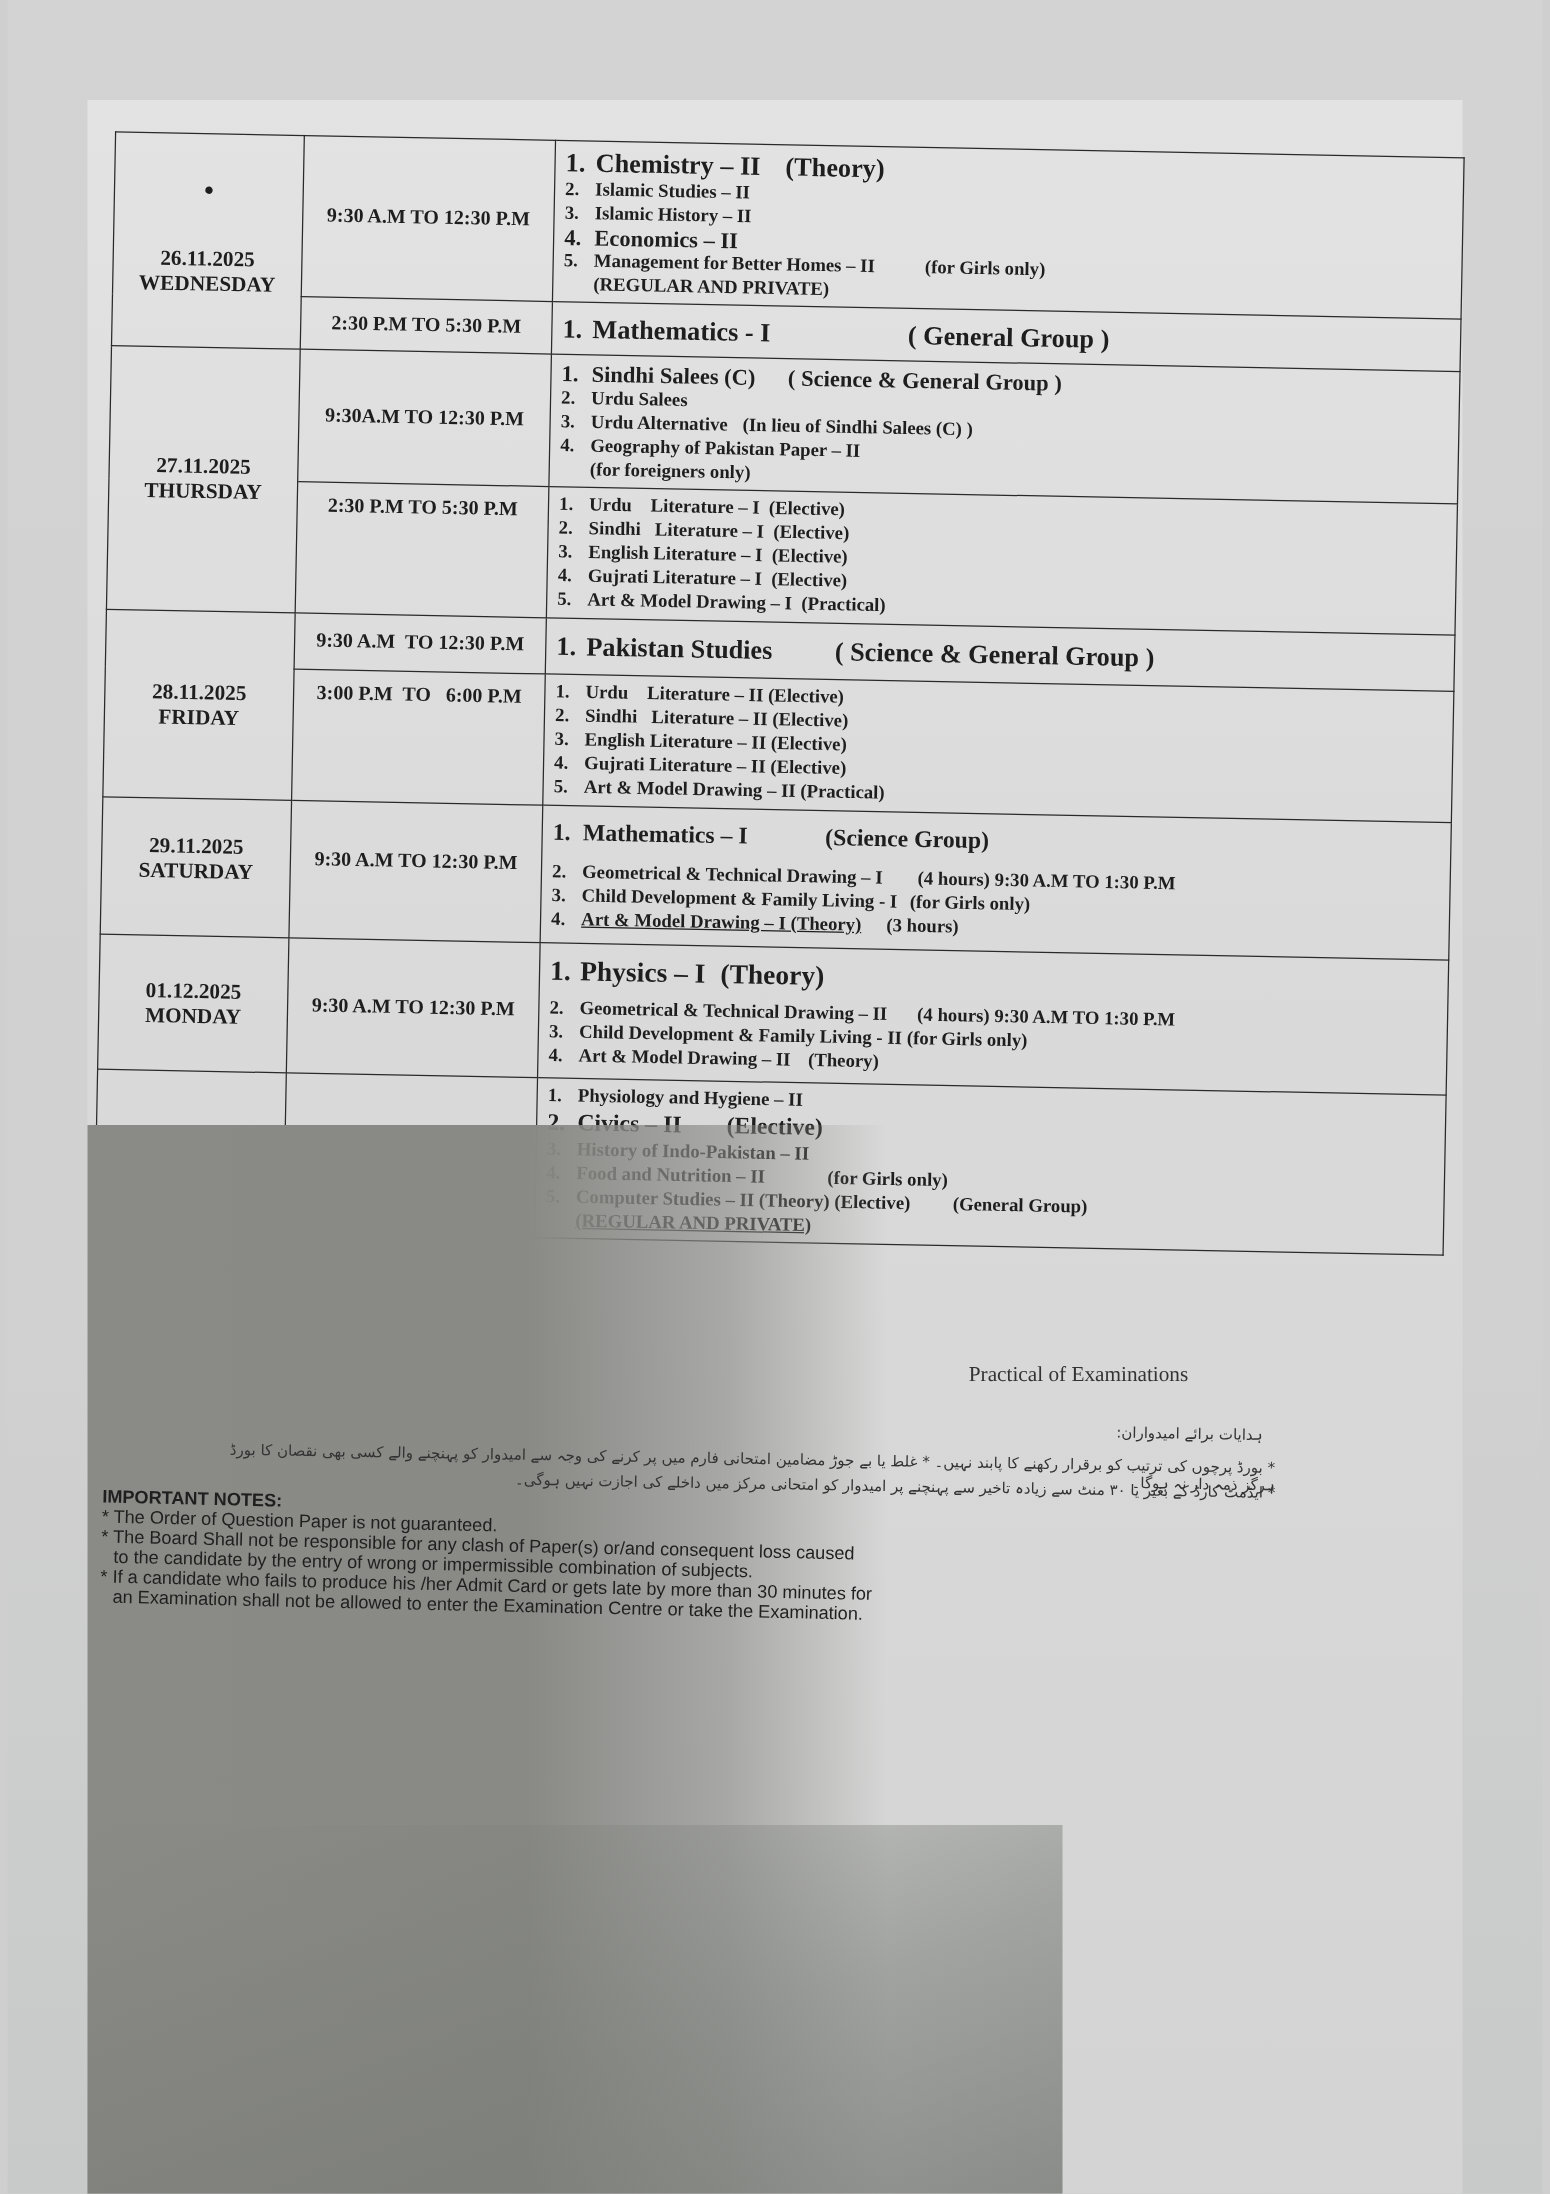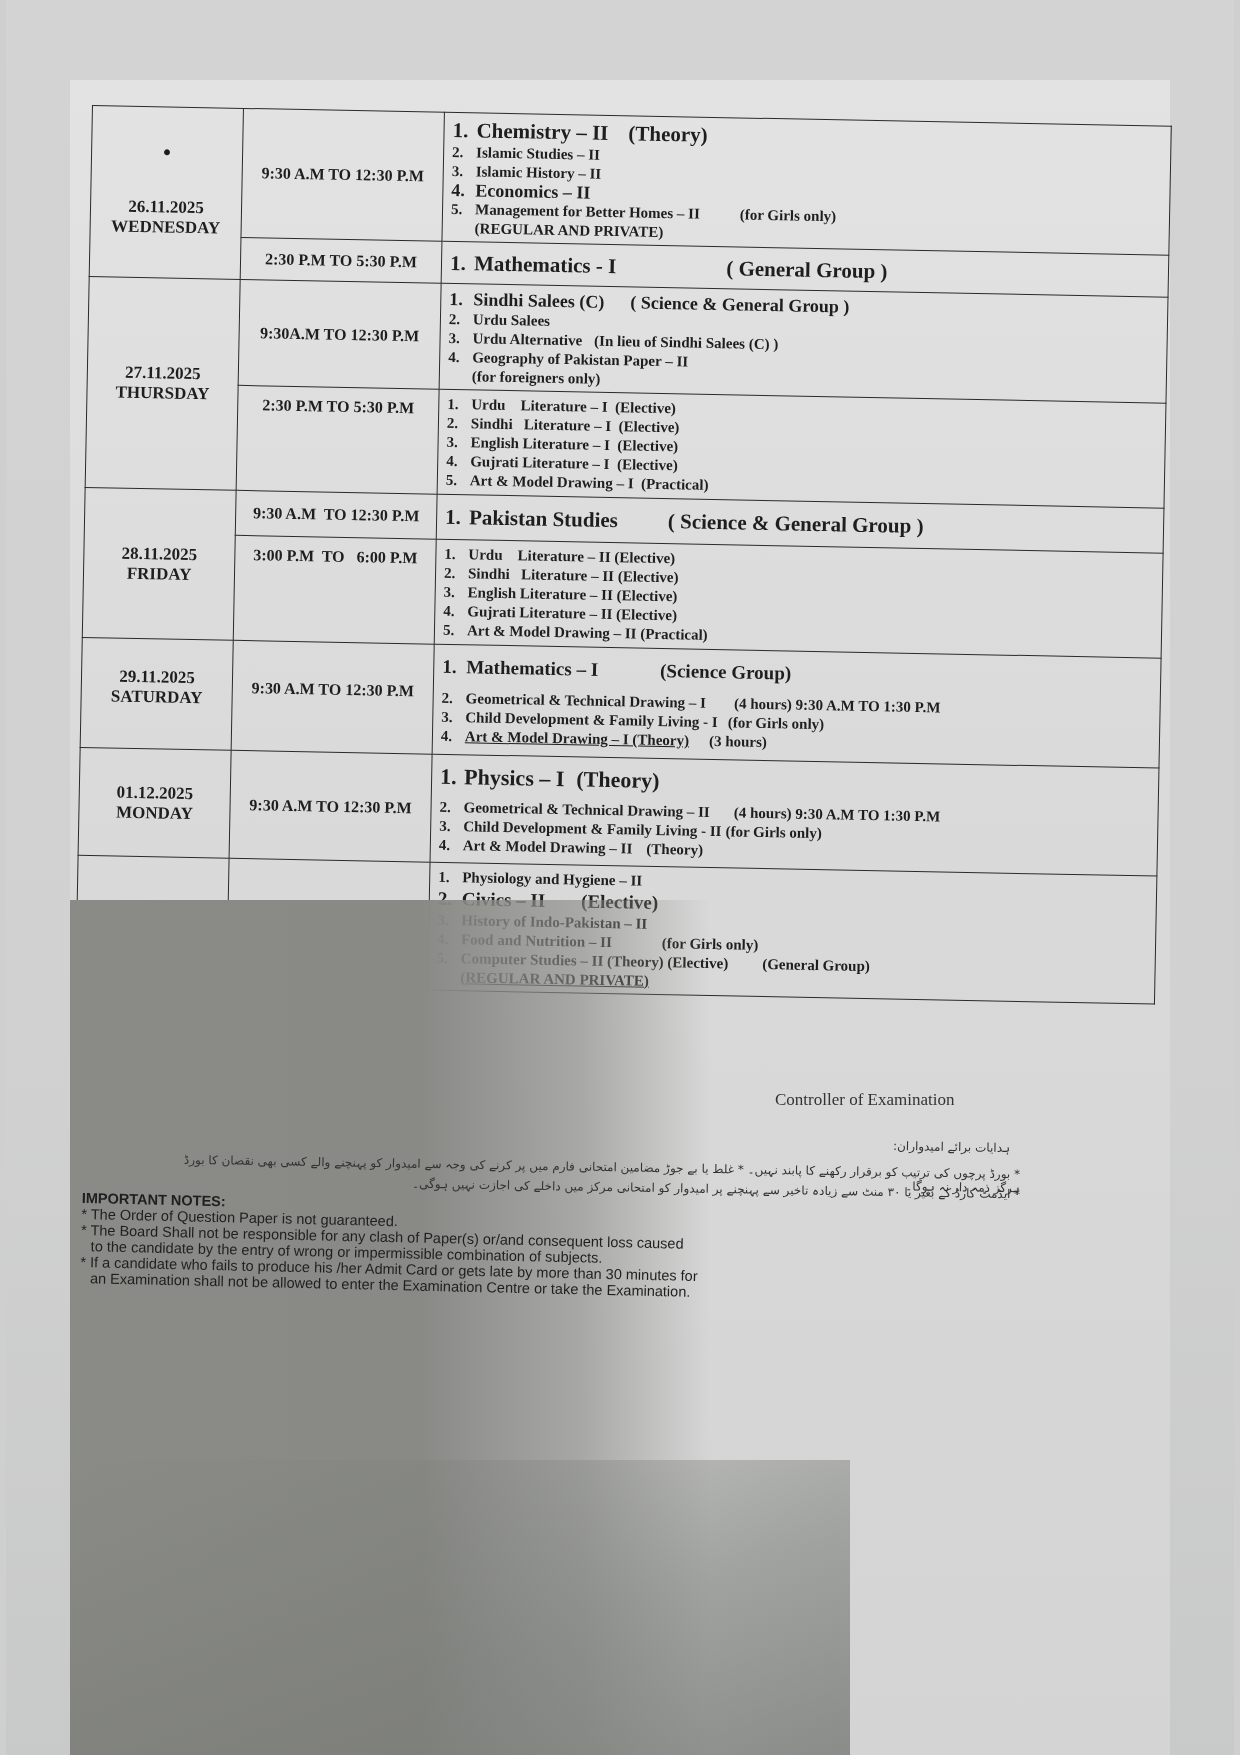--- a/index.html
+++ b/index.html
@@ -330,21 +330,21 @@
       </ul>
       <div class="sub-note" style="text-decoration:underline">(REGULAR AND PRIVATE)</div>
     </td>
   </tr>
 </tbody>
   </table>
 
 <div class="shadow"></div>
 <div class="shadow2"></div>
 
-<div class="controller">Controller of Examination</div>
+<div class="controller">Practical of Examinations</div>
 
 <div class="urdu l0">ہدایات برائے امیدواران:</div>
 <div class="urdu l1">* بورڈ پرچوں کی ترتیب کو برقرار رکھنے کا پابند نہیں۔ * غلط یا بے جوڑ مضامین امتحانی فارم میں پر کرنے کی وجہ سے امیدوار کو پہنچنے والے کسی بھی نقصان کا بورڈ ہرگز ذمہ دار نہ ہوگا۔</div>
 <div class="urdu l2">* ایڈمٹ کارڈ کے بغیر یا ۳۰ منٹ سے زیادہ تاخیر سے پہنچنے پر امیدوار کو امتحانی مرکز میں داخلے کی اجازت نہیں ہوگی۔</div>
 
 <div class="notes">
   <p class="title">IMPORTANT NOTES:</p>
   <p>* The Order of Question Paper is not guaranteed.</p>
   <p>* The Board Shall not be responsible for any clash of Paper(s) or/and consequent loss caused</p>
   <p class="indent">to the candidate by the entry of wrong or impermissible combination of subjects.</p>

